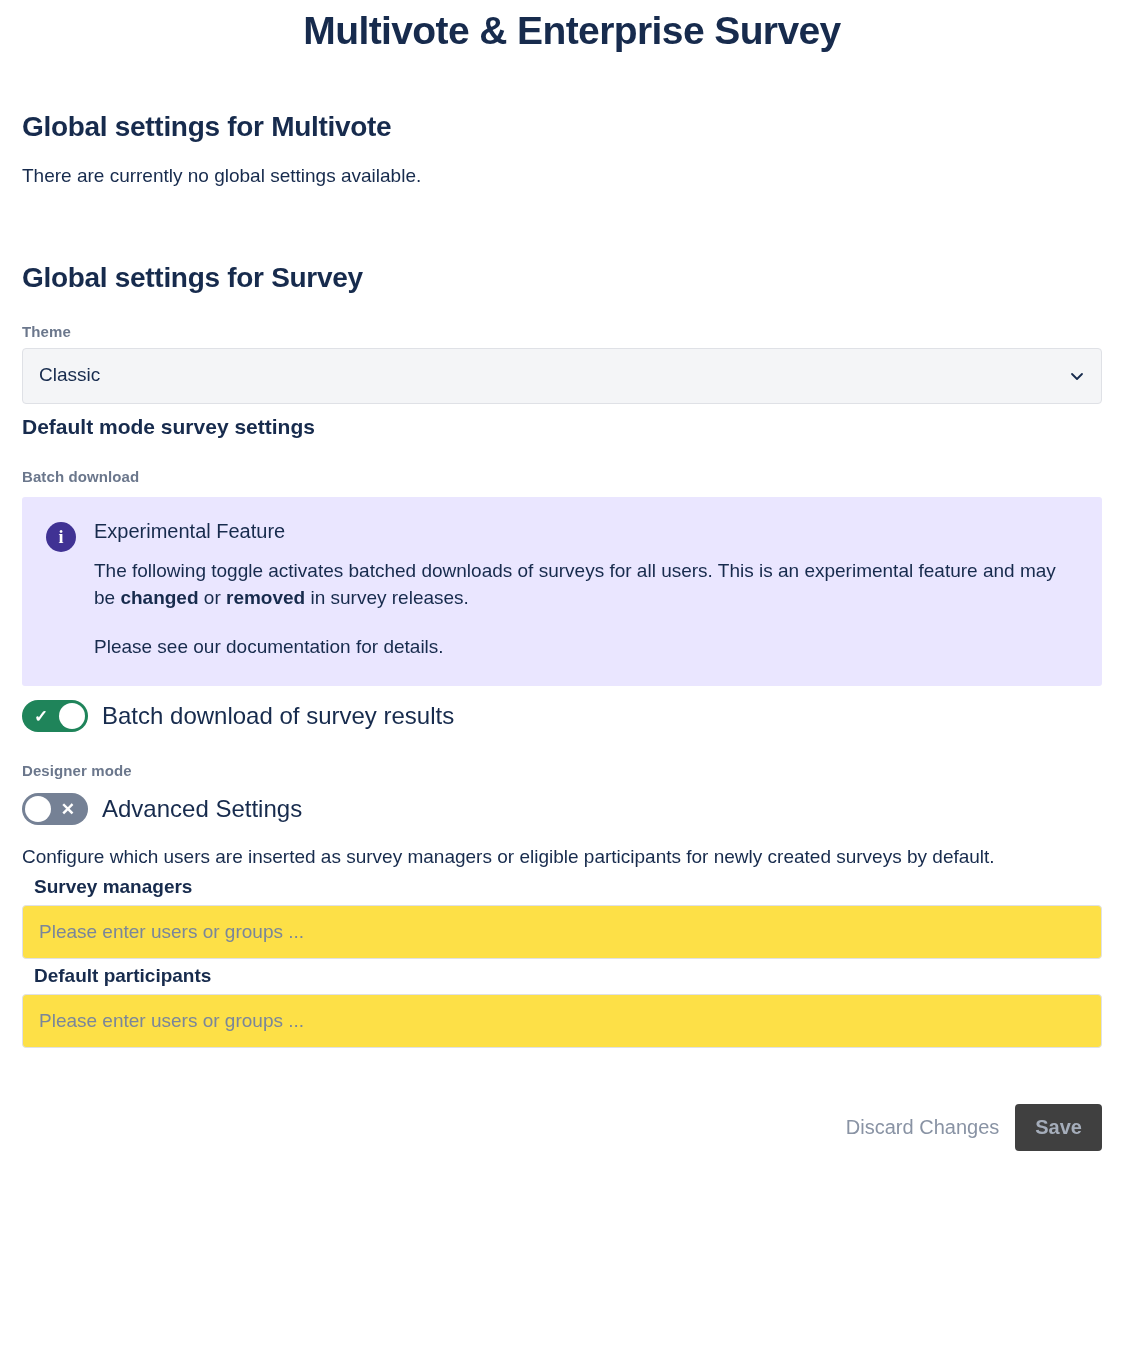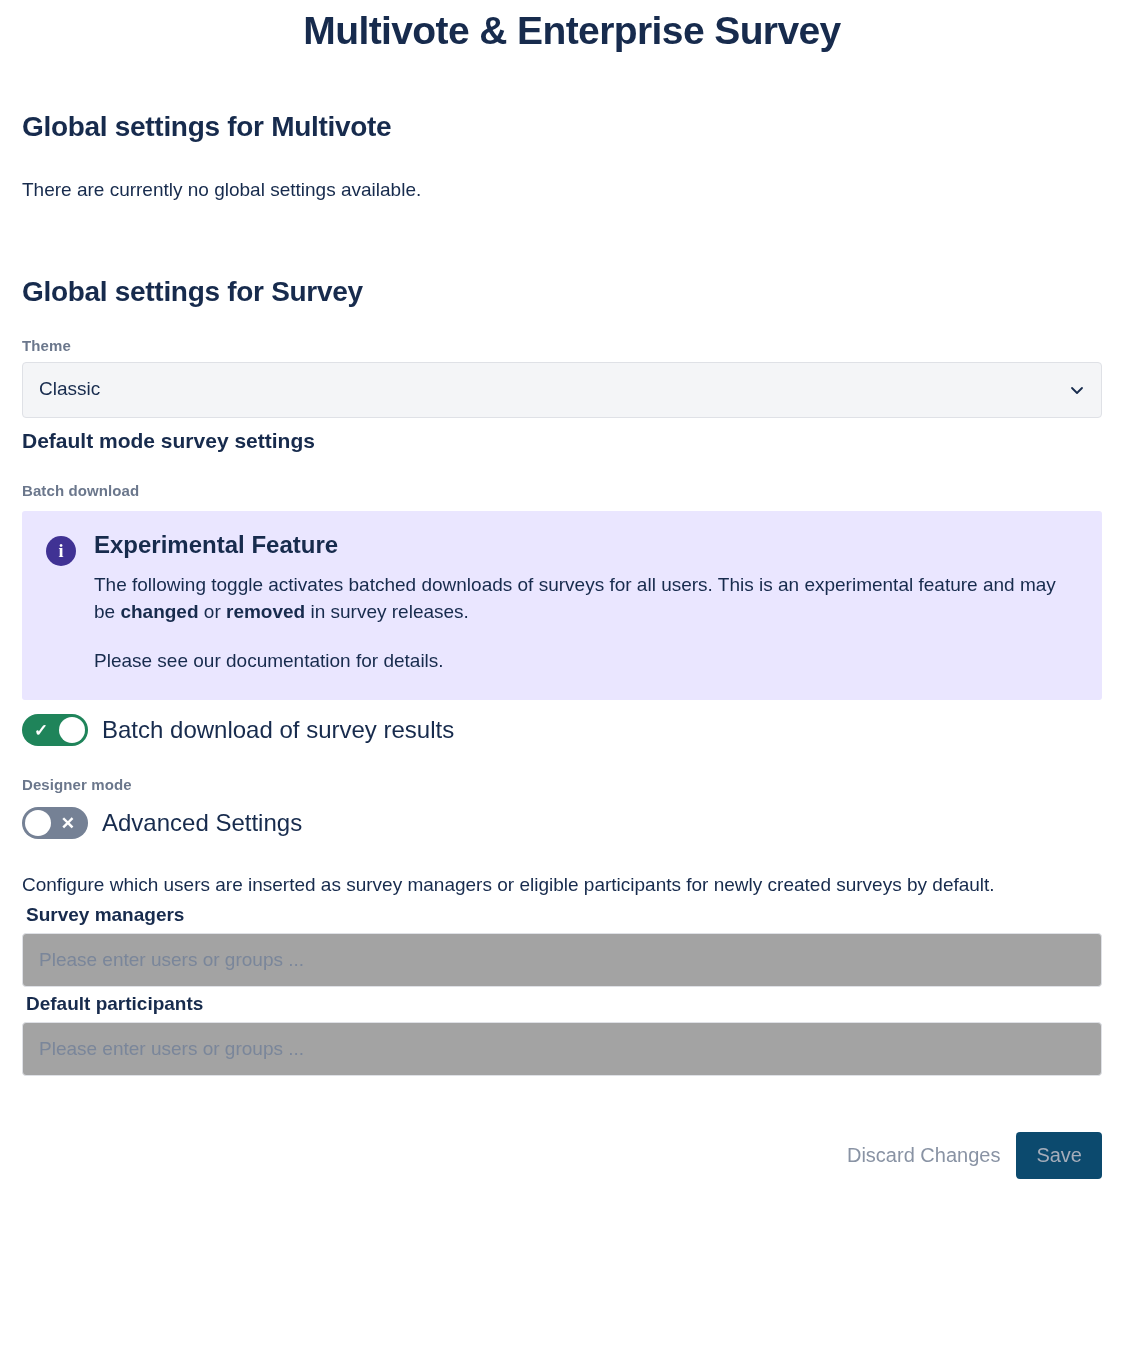--- a/index.html
+++ b/index.html
@@ -38,21 +38,21 @@
     margin: 0;
   }
   .heading-gap-1 { margin-top: 56px; }
   .heading-gap-2 { margin-top: 72px; }
   .body-text {
     font-size: 19px;
     line-height: 26px;
     color: #172b4d;
     margin: 0;
   }
-  .gap-top-16 { margin-top: 33px; }
+  .gap-top-16 { margin-top: 19px; }
   .field-label {
     font-size: 15px;
     font-weight: 700;
     color: #6b778c;
     letter-spacing: 0.1px;
     margin: 0;
   }
   .label-gap { margin-top: 28px; }
   .select-wrap {
     position: relative;
@@ -107,22 +107,22 @@
     font-size: 18px;
     font-weight: 700;
     font-family: "Liberation Serif", serif;
     display: flex;
     align-items: center;
     justify-content: center;
     margin-top: 3px;
   }
   .info-body { flex: 1 1 auto; }
   .info-title {
-    font-size: 24px;
-    font-weight: 700;
+    font-size: 20px;
+    font-weight: 400;
     color: #172b4d;
     margin: 0 0 14px 0;
     line-height: 24px;
   }
   .info-text {
     font-size: 19px;
     line-height: 27px;
     color: #172b4d;
     margin: 0;
   }
@@ -168,30 +168,30 @@
   .toggle-label {
     font-size: 24px;
     line-height: 26px;
     color: #172b4d;
   }
   .label-gap-2 { margin-top: 30px; }
   .strong-label {
     font-size: 19px;
     font-weight: 700;
     color: #172b4d;
-    margin: 6px 0 0 4px;
+    margin: 6px 0 0 12px;
   }
   .text-input {
     display: block;
     width: 1080px;
     height: 54px;
     margin-top: 7px;
     border: 1px solid #dfe1e6;
     border-radius: 4px;
-    background: #a3a3a3;
+    background: #fde047;
     font-size: 19px;
     font-family: "Liberation Sans", sans-serif;
     color: #172b4d;
     padding: 0 16px;
     outline: none;
   }
   .text-input::placeholder { color: #7a869a; }
   .footer-actions {
     display: flex;
     justify-content: flex-end;
@@ -203,28 +203,29 @@
   .btn-subtle {
     background: transparent;
     border: none;
     font-family: "Liberation Sans", sans-serif;
     font-size: 20px;
     color: #8993a4;
     padding: 10px 12px;
     cursor: default;
   }
   .btn-disabled {
-    background: #0c4a6e;
+    background: #404040;
     border: none;
     border-radius: 4px;
     font-family: "Liberation Sans", sans-serif;
     font-size: 20px;
     color: #a5adba;
     padding: 12px 20px;
     cursor: default;
+    font-weight: bold;
   }
 </style>
 </head>
 <body>
 
 <div class="page">
 
   <h1 class="page-title">Multivote &amp; Enterprise Survey</h1>
 
   <h2 class="section-heading heading-gap-1">Global settings for Multivote</h2>

